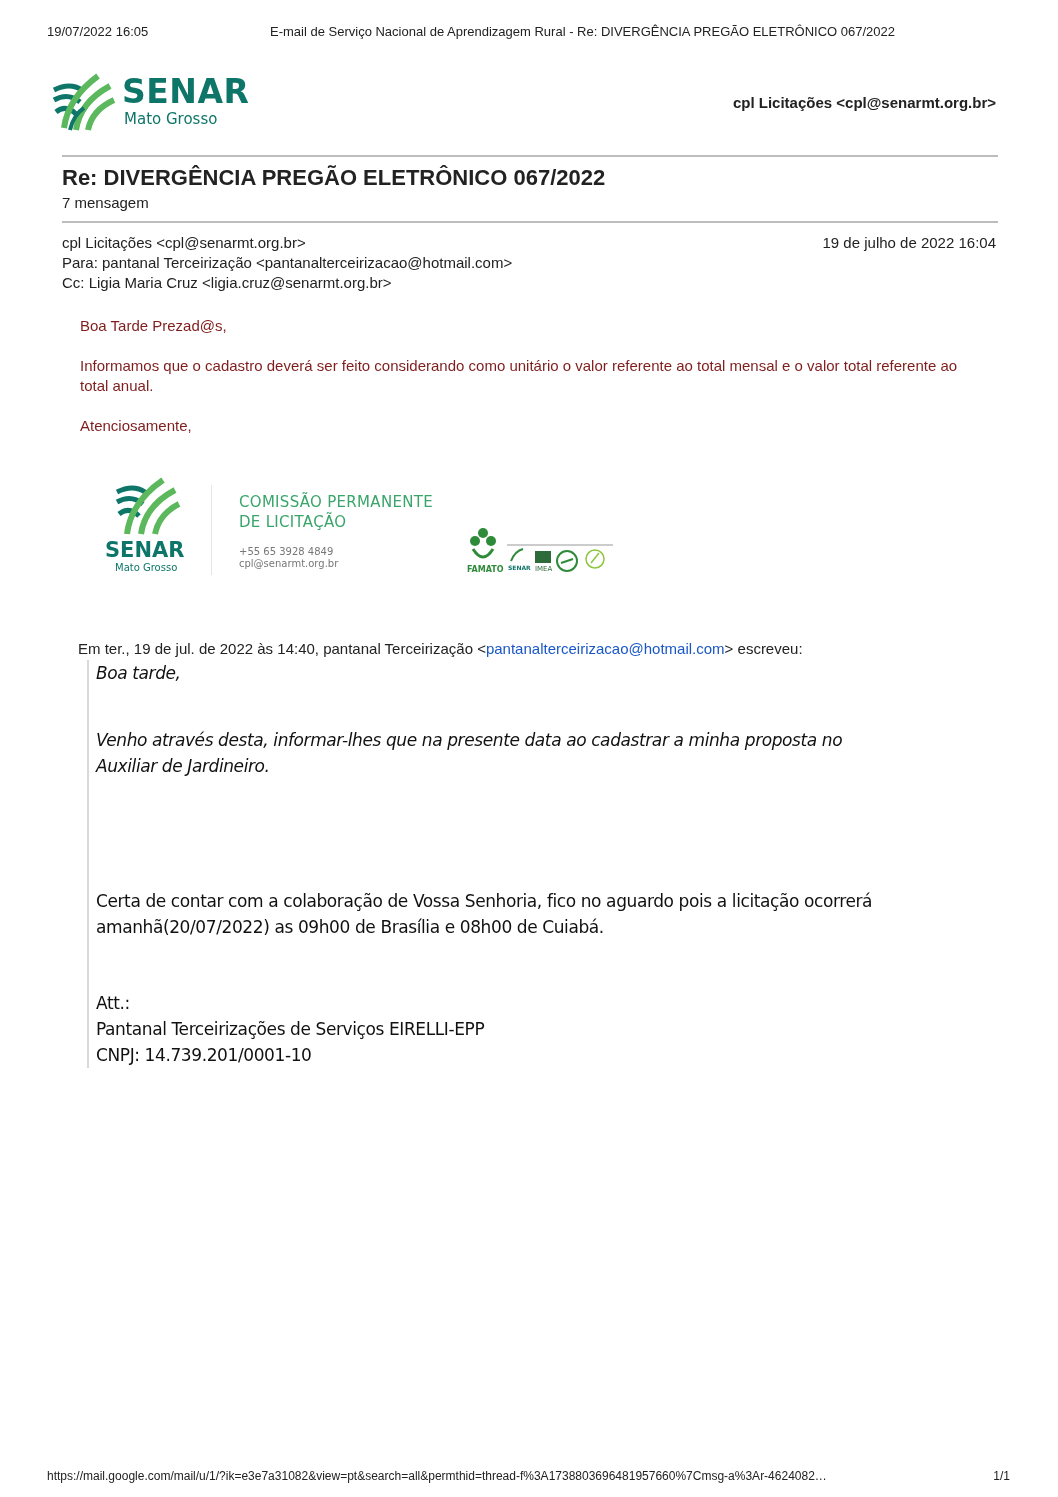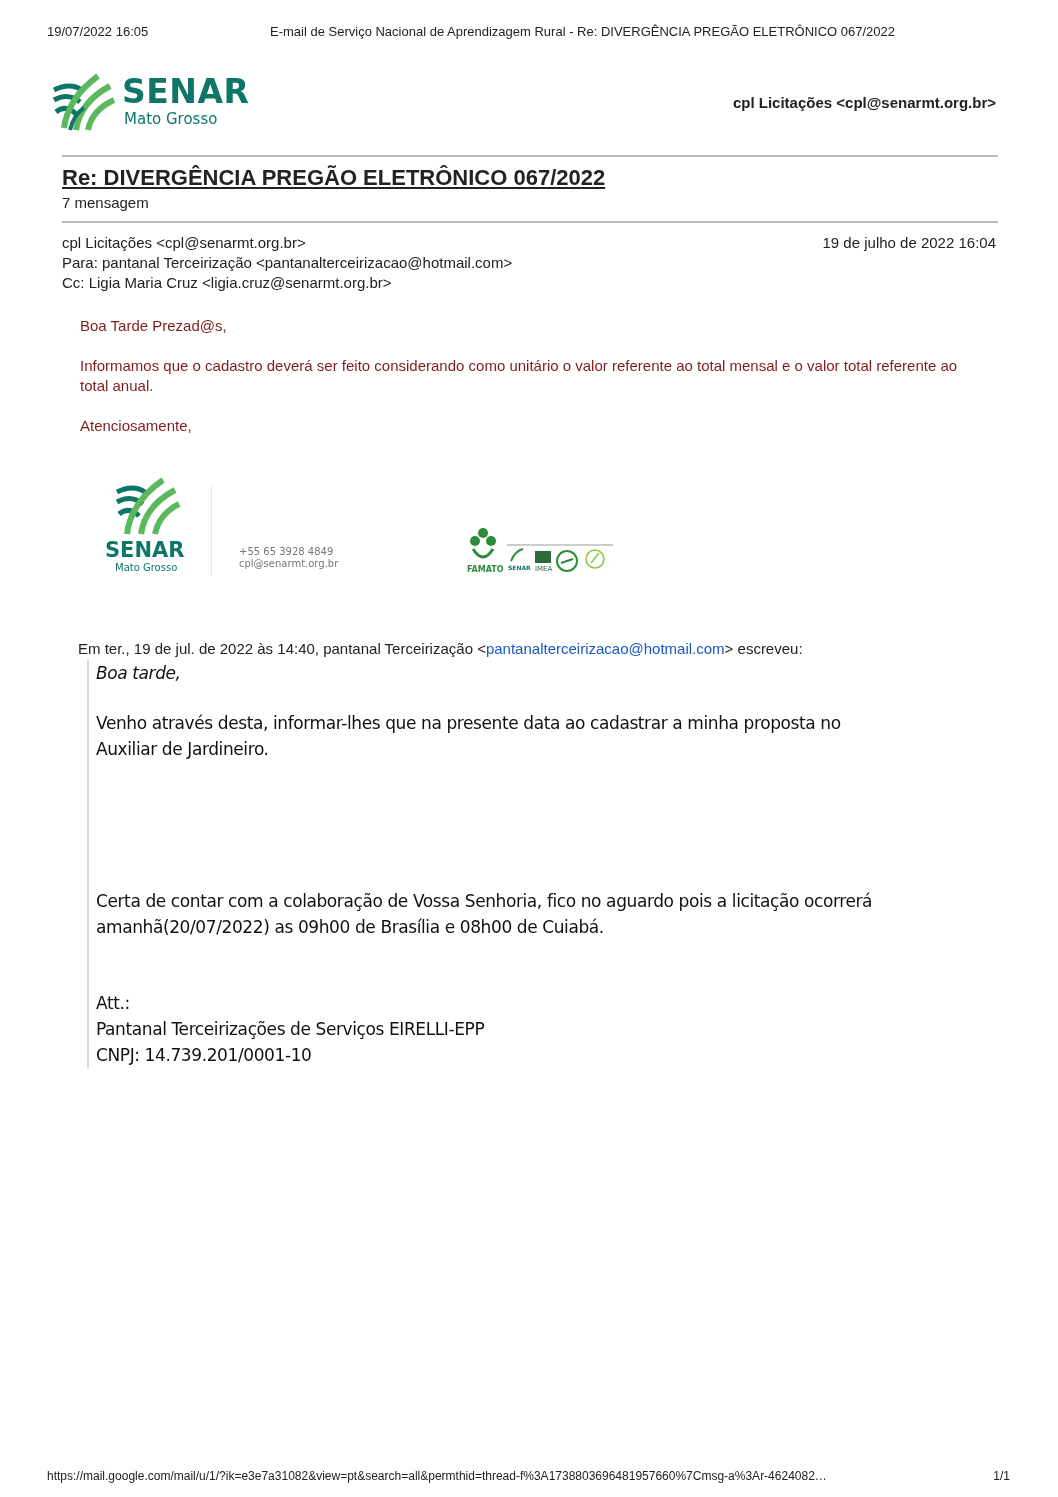--- a/index.html
+++ b/index.html
@@ -7,21 +7,21 @@
          font-family: "Liberation Sans", sans-serif; color: #222222; }
   .abs { position: absolute; }
   .print-header { top: 24px; font-size: 13px; color: #222; }
   .print-date { left: 47px; }
   .print-title { left: 270px; }
   .logo { left: 50px; top: 68px; width: 200px; height: 70px; }
   .logo-text-big { position: absolute; left: 72px; top: 4px; font-size: 33px; font-weight: bold; color: #0e7668; letter-spacing: 0.5px; font-family: "DejaVu Sans", sans-serif; }
   .logo-text-small { position: absolute; left: 74px; top: 42px; font-size: 15px; color: #0e7668; font-family: "DejaVu Sans", sans-serif; }
   .sender-top { right: 62px; top: 94px; font-size: 15px; font-weight: bold; color: #222; }
   .rule { left: 62px; width: 936px; height: 2px; background: #bdbdbd; }
-  .subject { left: 62px; top: 165px; font-size: 22px; font-weight: bold; color: #222; text-decoration: underline; }
+  .subject { left: 62px; top: 165px; font-size: 22px; font-weight: bold; color: #222; }
   .msgcount { left: 62px; top: 194px; font-size: 15px; color: #222; }
   .meta { left: 62px; font-size: 15px; color: #222; }
   .meta b { font-weight: normal; }
   .msg-date { right: 62px; top: 234px; font-size: 15px; color: #222; }
   .body-text { left: 80px; font-size: 15px; color: #7f1d1d; line-height: 20px; width: 900px; }
   .sig { left: 105px; top: 470px; width: 520px; height: 110px; }
   .sig-divider { position: absolute; left: 106px; top: 15px; width: 1px; height: 90px; background: #e6e6e6; }
   .sig-title { position: absolute; left: 134px; top: 22px; font-size: 15px; color: #3aa56a; line-height: 20px; font-family: "DejaVu Sans", sans-serif; letter-spacing: 0.3px; }
   .sig-contact { position: absolute; left: 134px; top: 76px; font-size: 10px; color: #777; line-height: 12px; font-family: "DejaVu Sans", sans-serif; }
   .sig-senar { position: absolute; left: 0; top: 68px; font-size: 21px; font-weight: bold; color: #0e7668; font-family: "DejaVu Sans", sans-serif; }
@@ -82,20 +82,24 @@
       <path d="M4 28 Q18 20 30 30" stroke="#0e7668" stroke-width="5"></path>
       <path d="M6 40 Q16 32 26 42" stroke="#0e7668" stroke-width="5"></path>
       <path d="M14 60 Q18 28 50 6" stroke="#5cb85c" stroke-width="6"></path>
       <path d="M28 60 Q32 32 62 16" stroke="#5cb85c" stroke-width="6"></path>
       <path d="M42 60 Q46 40 66 30" stroke="#5cb85c" stroke-width="6"></path>
     </g>
   </svg>
   <span class="sig-senar">SENAR</span>
   <span class="sig-mato">Mato Grosso</span>
   <div class="sig-divider"></div>
+  <div class="sig-title">
+    <div>COMISSÃO PERMANENTE</div>
+    <div>DE LICITAÇÃO</div>
+  </div>
   <div class="sig-contact">
     <div>+55 65 3928 4849</div>
     <div>cpl@senarmt.org.br</div>
   </div>
   <div class="partners">
     <svg width="150" height="50" viewBox="0 0 150 50">
       <g>
         <circle cx="18" cy="8" r="5" fill="#2e8b3a"></circle>
         <circle cx="10" cy="16" r="5" fill="#2e8b3a"></circle>
         <circle cx="26" cy="16" r="5" fill="#2e8b3a"></circle>
@@ -122,21 +126,21 @@
     </svg>
   </div>
 </div>
 
 <div class="abs quote-intro">
   <span>Em ter., 19 de jul. de 2022 às 14:40, pantanal Terceirização &lt;</span><a href="#">pantanalterceirizacao@hotmail.com</a><span>&gt; escreveu:</span>
 </div>
 <div class="abs quote-bar"></div>
 
 <div class="abs quote" style="top:660px;font-style:italic;">Boa tarde,</div>
-<div class="abs quote" style="top:710px;">
+<div class="abs quote" style="top:727px;font-style:italic;">
   <div>Venho através desta, informar-lhes que na presente data ao cadastrar a minha proposta no</div>
   <div>Auxiliar de Jardineiro.</div>
 </div>
 <div class="abs quote" style="top:888px;">
   <div>Certa de contar com a colaboração de Vossa Senhoria, fico no aguardo pois a licitação ocorrerá</div>
   <div>amanhã(20/07/2022) as 09h00 de Brasília e 08h00 de Cuiabá.</div>
 </div>
 <div class="abs quote" style="top:990px;">Att.:</div>
 <div class="abs quote" style="top:1016px;">Pantanal Terceirizações de Serviços EIRELLI-EPP</div>
 <div class="abs quote" style="top:1042px;">CNPJ: 14.739.201/0001-10</div>

